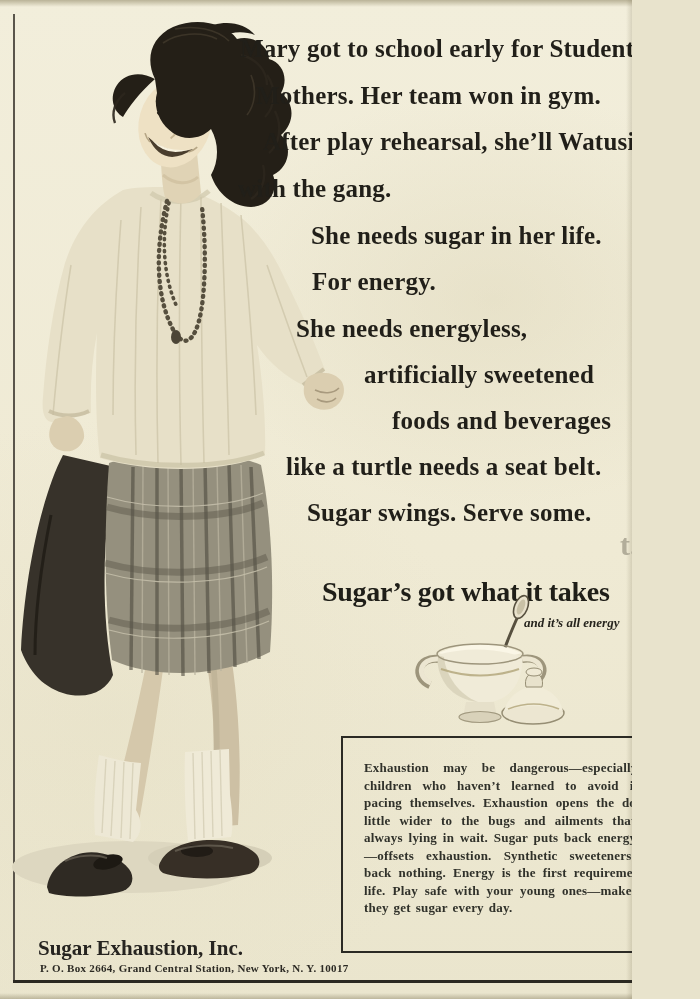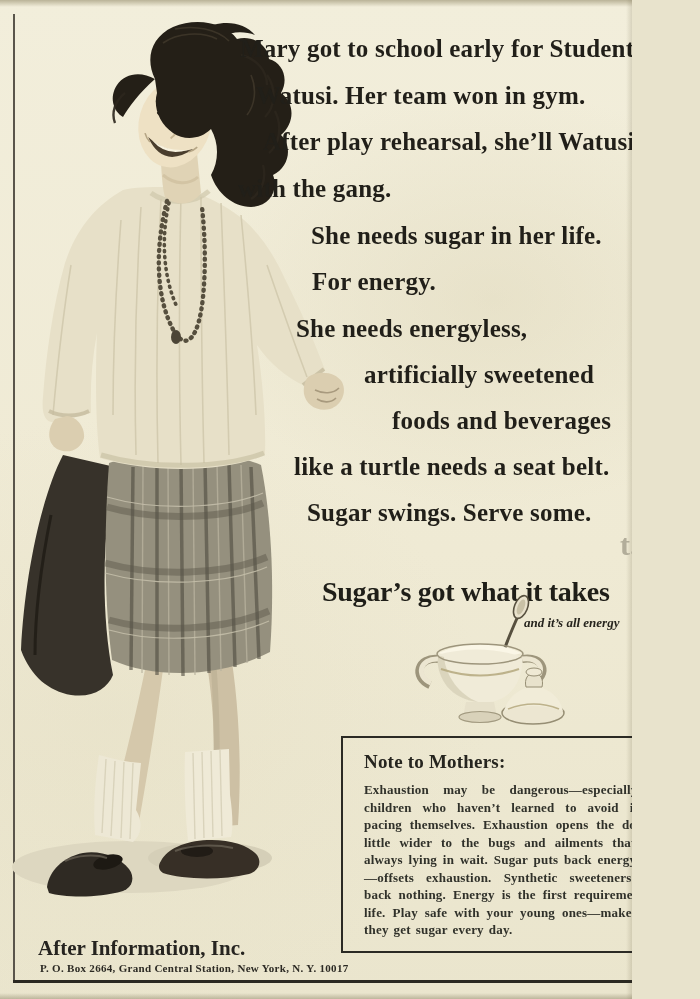--- a/index.html
+++ b/index.html
@@ -19,21 +19,21 @@
                 background:linear-gradient(270deg, rgba(120,112,82,.22), rgba(120,112,82,0)); }
   .left-rule  { position:absolute; left:13px; top:14px; width:2px; height:966px; background:#5a554b; }
   .bottom-rule{ position:absolute; left:13px; top:980px; width:677px; height:3px; background:#2b2921; }
 
   .hl { position:absolute; font-weight:bold; font-size:25px; line-height:1; white-space:nowrap;
         color:#211f19; letter-spacing:.2px; }
   .l0 {left:240px; top:36px;}  .l1 {left:256px; top:83px;}
   .l2 {left:263px; top:129px;} .l3 {left:238px; top:176px;}
   .l4 {left:311px; top:223px;} .l5 {left:312px; top:269px;}
   .l6 {left:296px; top:316px;} .l7 {left:364px; top:362px;}
-  .l8 {left:392px; top:400px;margin-top:8px;} .l9 {left:294px; top:454px;text-align:right;}
+  .l8 {left:392px; top:400px;margin-top:8px;} .l9 {left:286px; top:454px;text-align:right;}
   .l10{left:307px; top:500px;}
 
   .slogan { position:absolute; left:322px; top:576px; font-weight:bold; font-size:28px;
             letter-spacing:-.3px; white-space:nowrap; color:#1f1e18; }
   .tag-pre  { position:absolute; left:318px; top:615px; font-style:italic; font-weight:bold;
               font-size:17px; white-space:nowrap; color:#26241d; }
   .tag-post { position:absolute; left:524px; top:615px; font-style:italic; font-weight:bold;
               font-size:13px; white-space:nowrap; color:#26241d; }
   .ghost { position:absolute; left:620px; top:528px; font-size:30px; font-weight:bold;
            color:#a8a390; opacity:.85; }
@@ -180,21 +180,21 @@
       <path d="M120 78 C110 86 106 98 110 108"></path>
     </g>
     <g stroke="#463d2f" stroke-width="1.6" fill="none" opacity=".7">
       <path d="M170 14 C190 10 212 14 224 26"></path>
       <path d="M158 28 C172 18 196 16 212 24"></path>
       <path d="M246 60 C252 74 250 90 242 100"></path>
     </g>
   </svg>
 
   <div class="hl l0">Mary got to school early for Student</div>
-  <div class="hl l1">Watusi. Her team won in gym.</div>
+  <div class="hl l1">Mothers. Her team won in gym.</div>
   <div class="hl l2">After play rehearsal, she’ll Watusi</div>
   <div class="hl l4">She needs sugar in her life.</div>
   <div class="hl l3">with the gang.</div>
   <div class="hl l5">For energy.</div>
   <div class="hl l6">She needs energyless,</div>
   <div class="hl l7">artificially sweetened</div>
   <div class="hl l8">foods and beverages</div>
   <div class="hl l9">like a turtle needs a seat belt.</div>
   <div class="hl l10">Sugar swings. Serve some.</div>
 
@@ -225,20 +225,19 @@
     <ellipse cx="72" cy="92" rx="21" ry="5.5" fill="#d9d2ba" stroke="#a29a80" stroke-width="1.2"></ellipse>
 
     <ellipse cx="125" cy="88" rx="31" ry="11" fill="#ece6d1" stroke="#968e74" stroke-width="1.5"></ellipse>
     <path d="M96 86 C100 72 112 62 126 62 C140 62 152 72 155 86 Q125 76 96 86 Z" fill="#f1ecd8"></path>
     <path d="M100 84 Q126 74 151 84" stroke="#b0a478" stroke-width="1.6" fill="none" opacity=".8"></path>
     <path d="M118 62 C116 54 120 48 126 48 C132 48 136 54 134 62 Z" fill="#e8e2cc" stroke="#968e74" stroke-width="1"></path>
     <ellipse cx="126" cy="47" rx="8" ry="4" fill="#efe9d4" stroke="#968e74" stroke-width="1"></ellipse>
   </svg>
 
   <div class="note-box">
-    <div class="note-heading">Note to Mothers:</div>
     <div class="note-body">Exhaustion may be dangerous—especially to children who haven’t learned to avoid it by pacing themselves.  Exhaustion opens the door a little wider to the bugs and ailments that are always lying in wait.  Sugar puts back energy fast—offsets exhaustion.  Synthetic sweeteners put back nothing.  Energy is the first requirement of life.  Play safe with your young ones—make sure they get sugar every day.</div>
   </div>
 
-  <div class="company">After Information, Inc.</div>
+  <div class="company">Sugar Exhaustion, Inc.</div>
   <div class="address">P. O. Box 2664, Grand Central Station, New York, N. Y. 10017</div>
 
 </div>
 
 </body></html>

